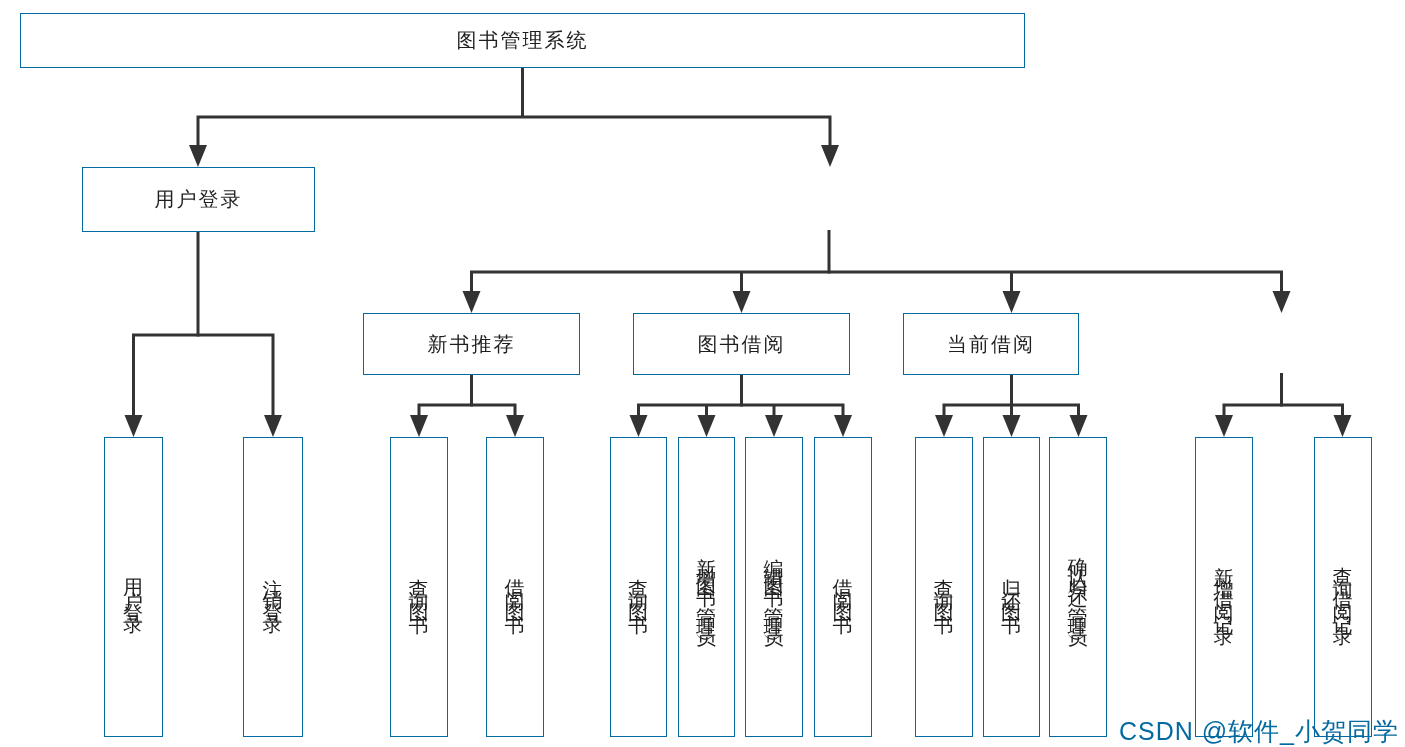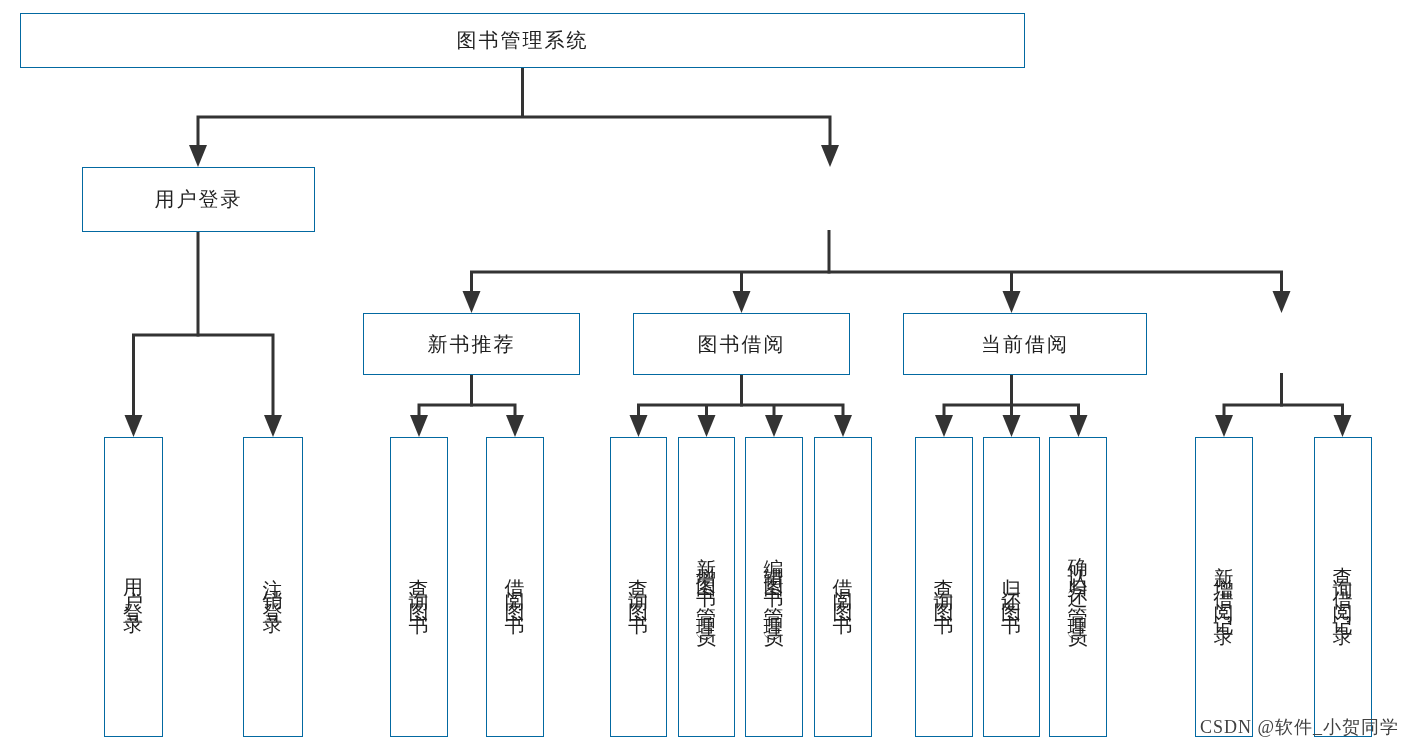--- a/index.html
+++ b/index.html
@@ -29,26 +29,25 @@
     font-size:20px;
     letter-spacing:12px;
     line-height:1;
     white-space:nowrap;
   }
   .vbox.long span{letter-spacing:10px;}
   .watermark{
     position:absolute;
     right:6px;
     top:715px;
-    font-size:18px;
-    color:#404040;
+    font-size:25px;
+    color:#0369a1;
     letter-spacing:1px;
     z-index:3;
     white-space:nowrap;
-    font-family:Liberation Serif, serif;
   }
 </style>
 </head>
 <body>
 
 <div class="canvas">
 
   <svg class="connectors" width="1405" height="747" viewBox="0 0 1405 747">
     <g stroke="#333333" stroke-width="3" fill="none">
       <path d="M522.5 66 V117"></path>
@@ -93,21 +92,21 @@
       <polygon points="1333.5,415 1351.5,415 1342.5,437"></polygon>
     </g>
   </svg>
 
   <div class="box hbox" style="left:20px;top:13px;width:1005px;height:55px;">图书管理系统</div>
 
   <div class="box hbox" style="left:82px;top:167px;width:233px;height:65px;">用户登录</div>
 
   <div class="box hbox" style="left:363px;top:313px;width:217px;height:62px;">新书推荐</div>
   <div class="box hbox" style="left:633px;top:313px;width:217px;height:62px;">图书借阅</div>
-  <div class="box hbox" style="left:903px;top:313px;width:244px;height:62px;">当前借阅</div>
+  <div class="box hbox" style="left:903px;top:313px;width:176px;height:62px;">当前借阅</div>
 
   <div class="box vbox" style="left:104px;top:437px;width:59px;height:300px;">
     <span>用户登录</span>
   </div>
   <div class="box vbox" style="left:243px;top:437px;width:60px;height:300px;">
     <span>注销登录</span>
   </div>
 
   <div class="box vbox" style="left:390px;top:437px;width:58px;height:300px;">
     <span>查询图书</span>

